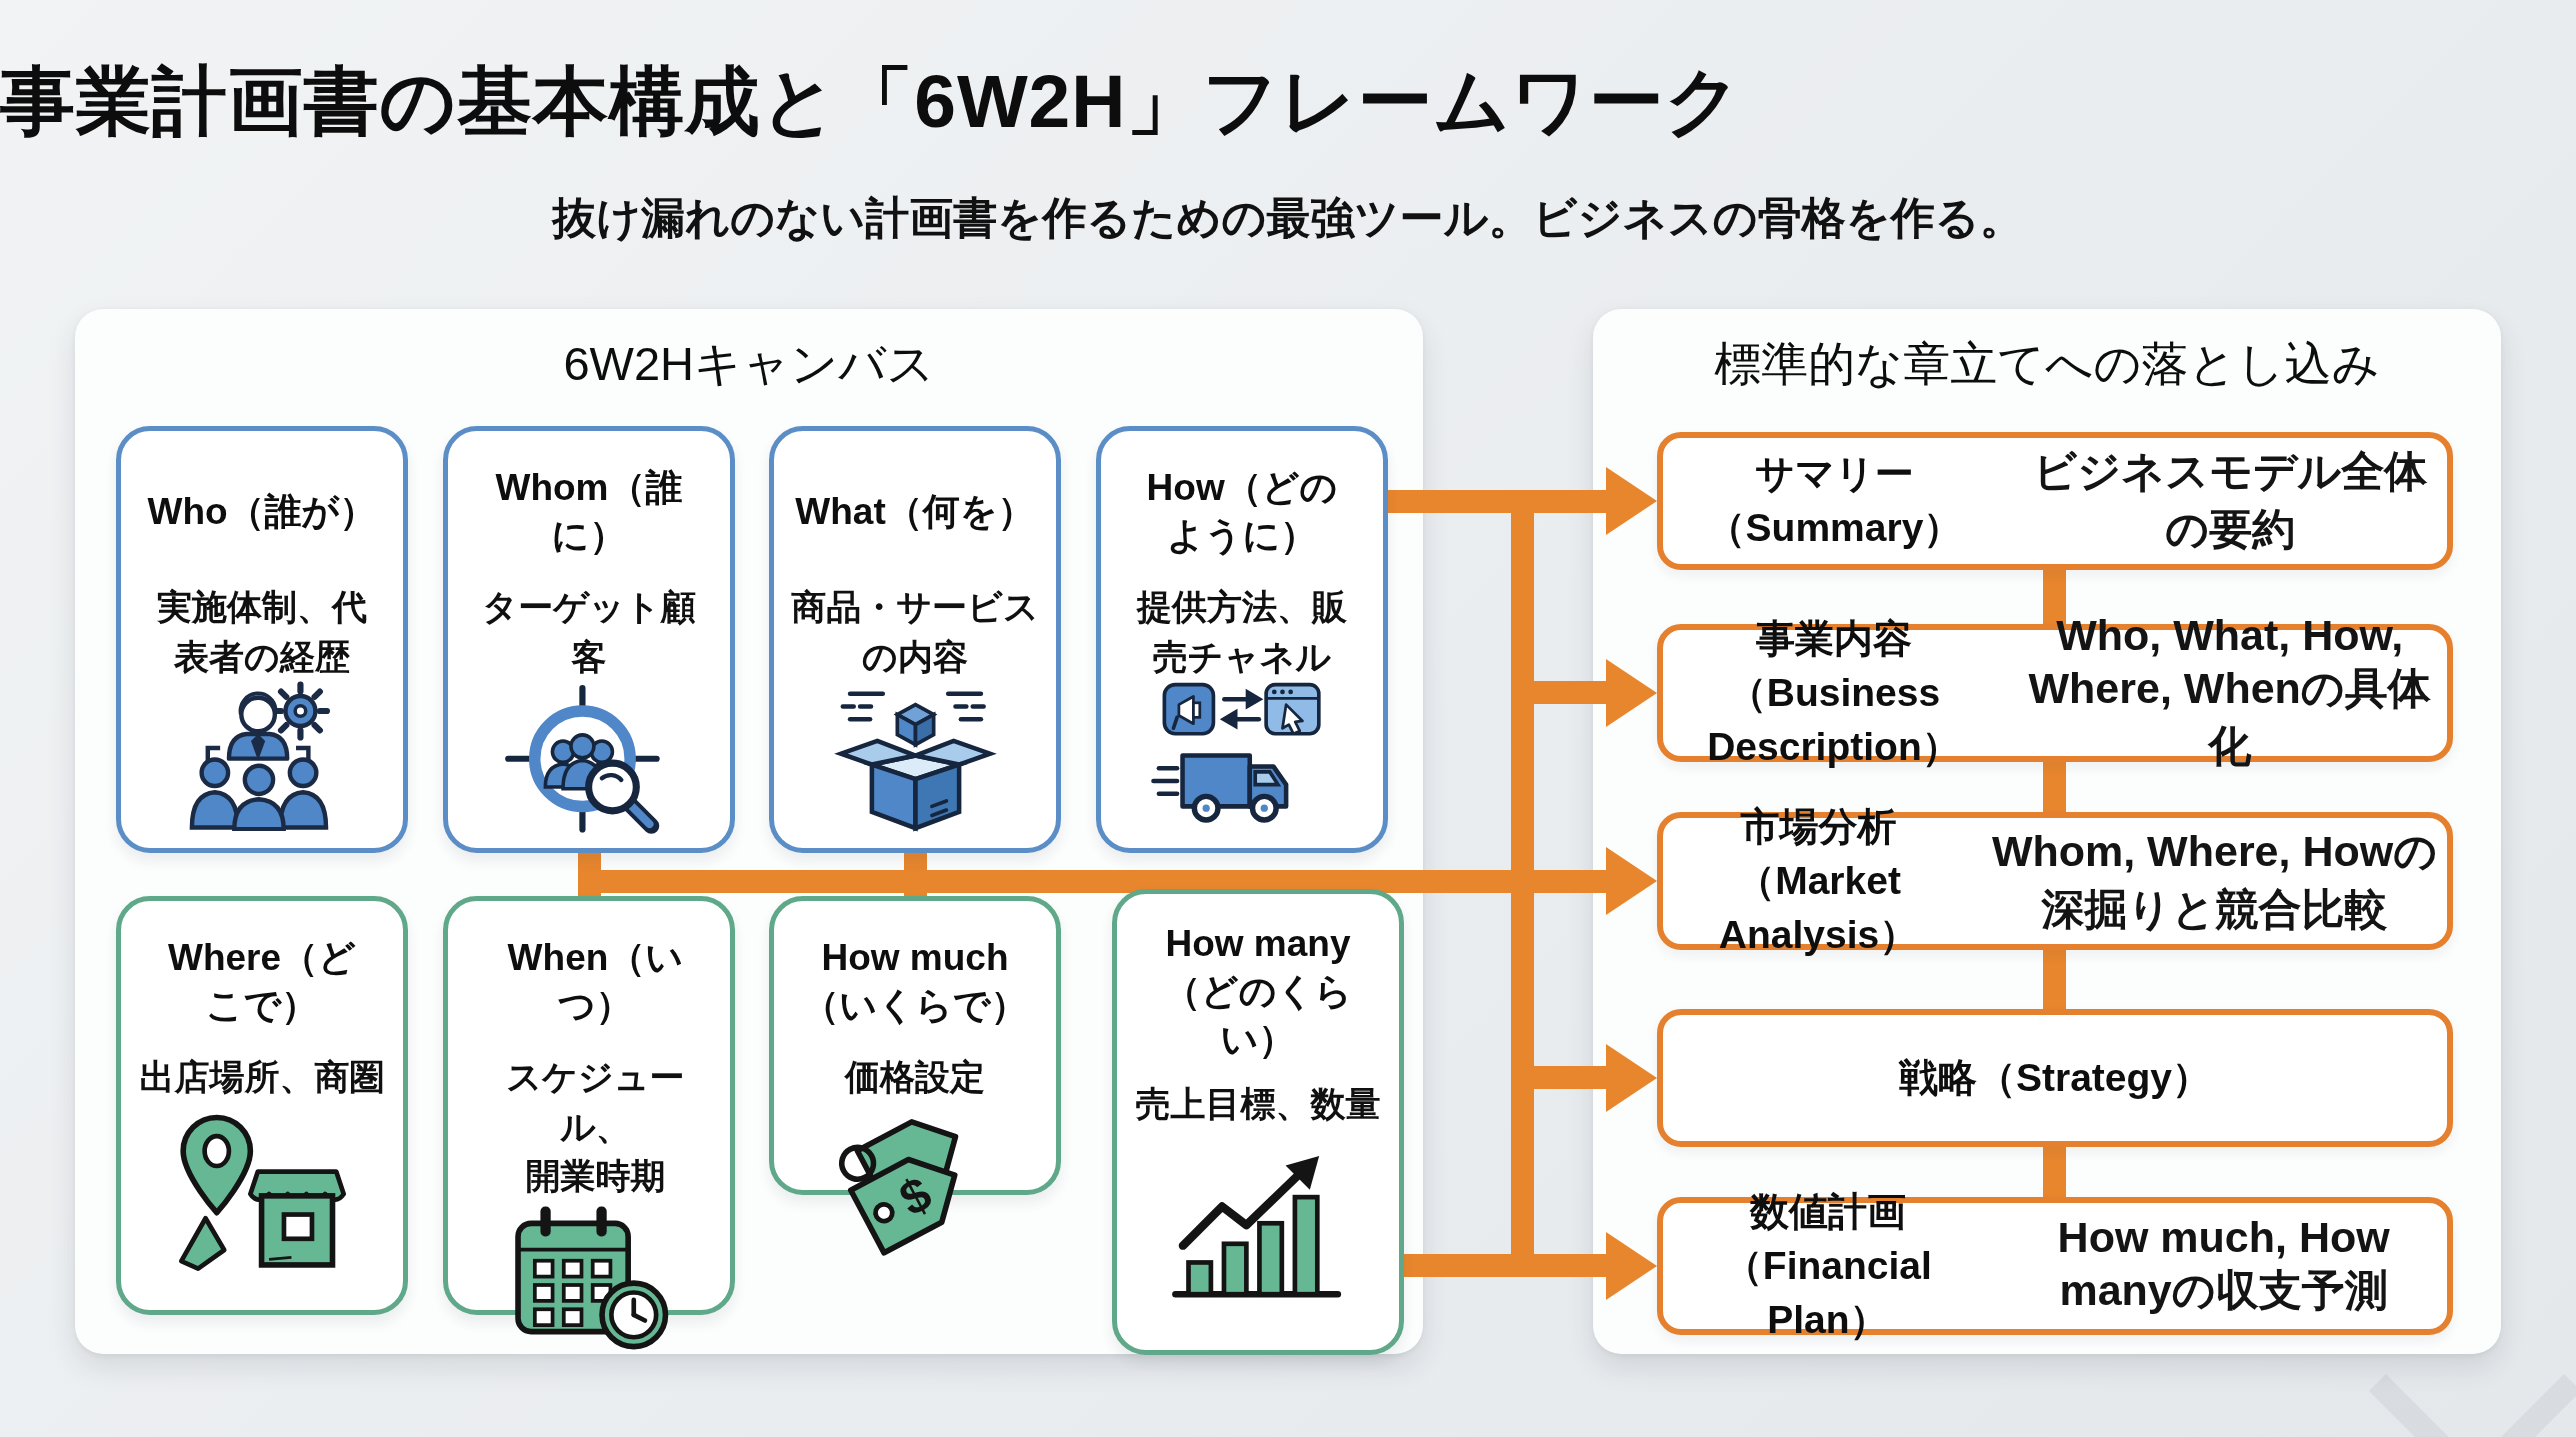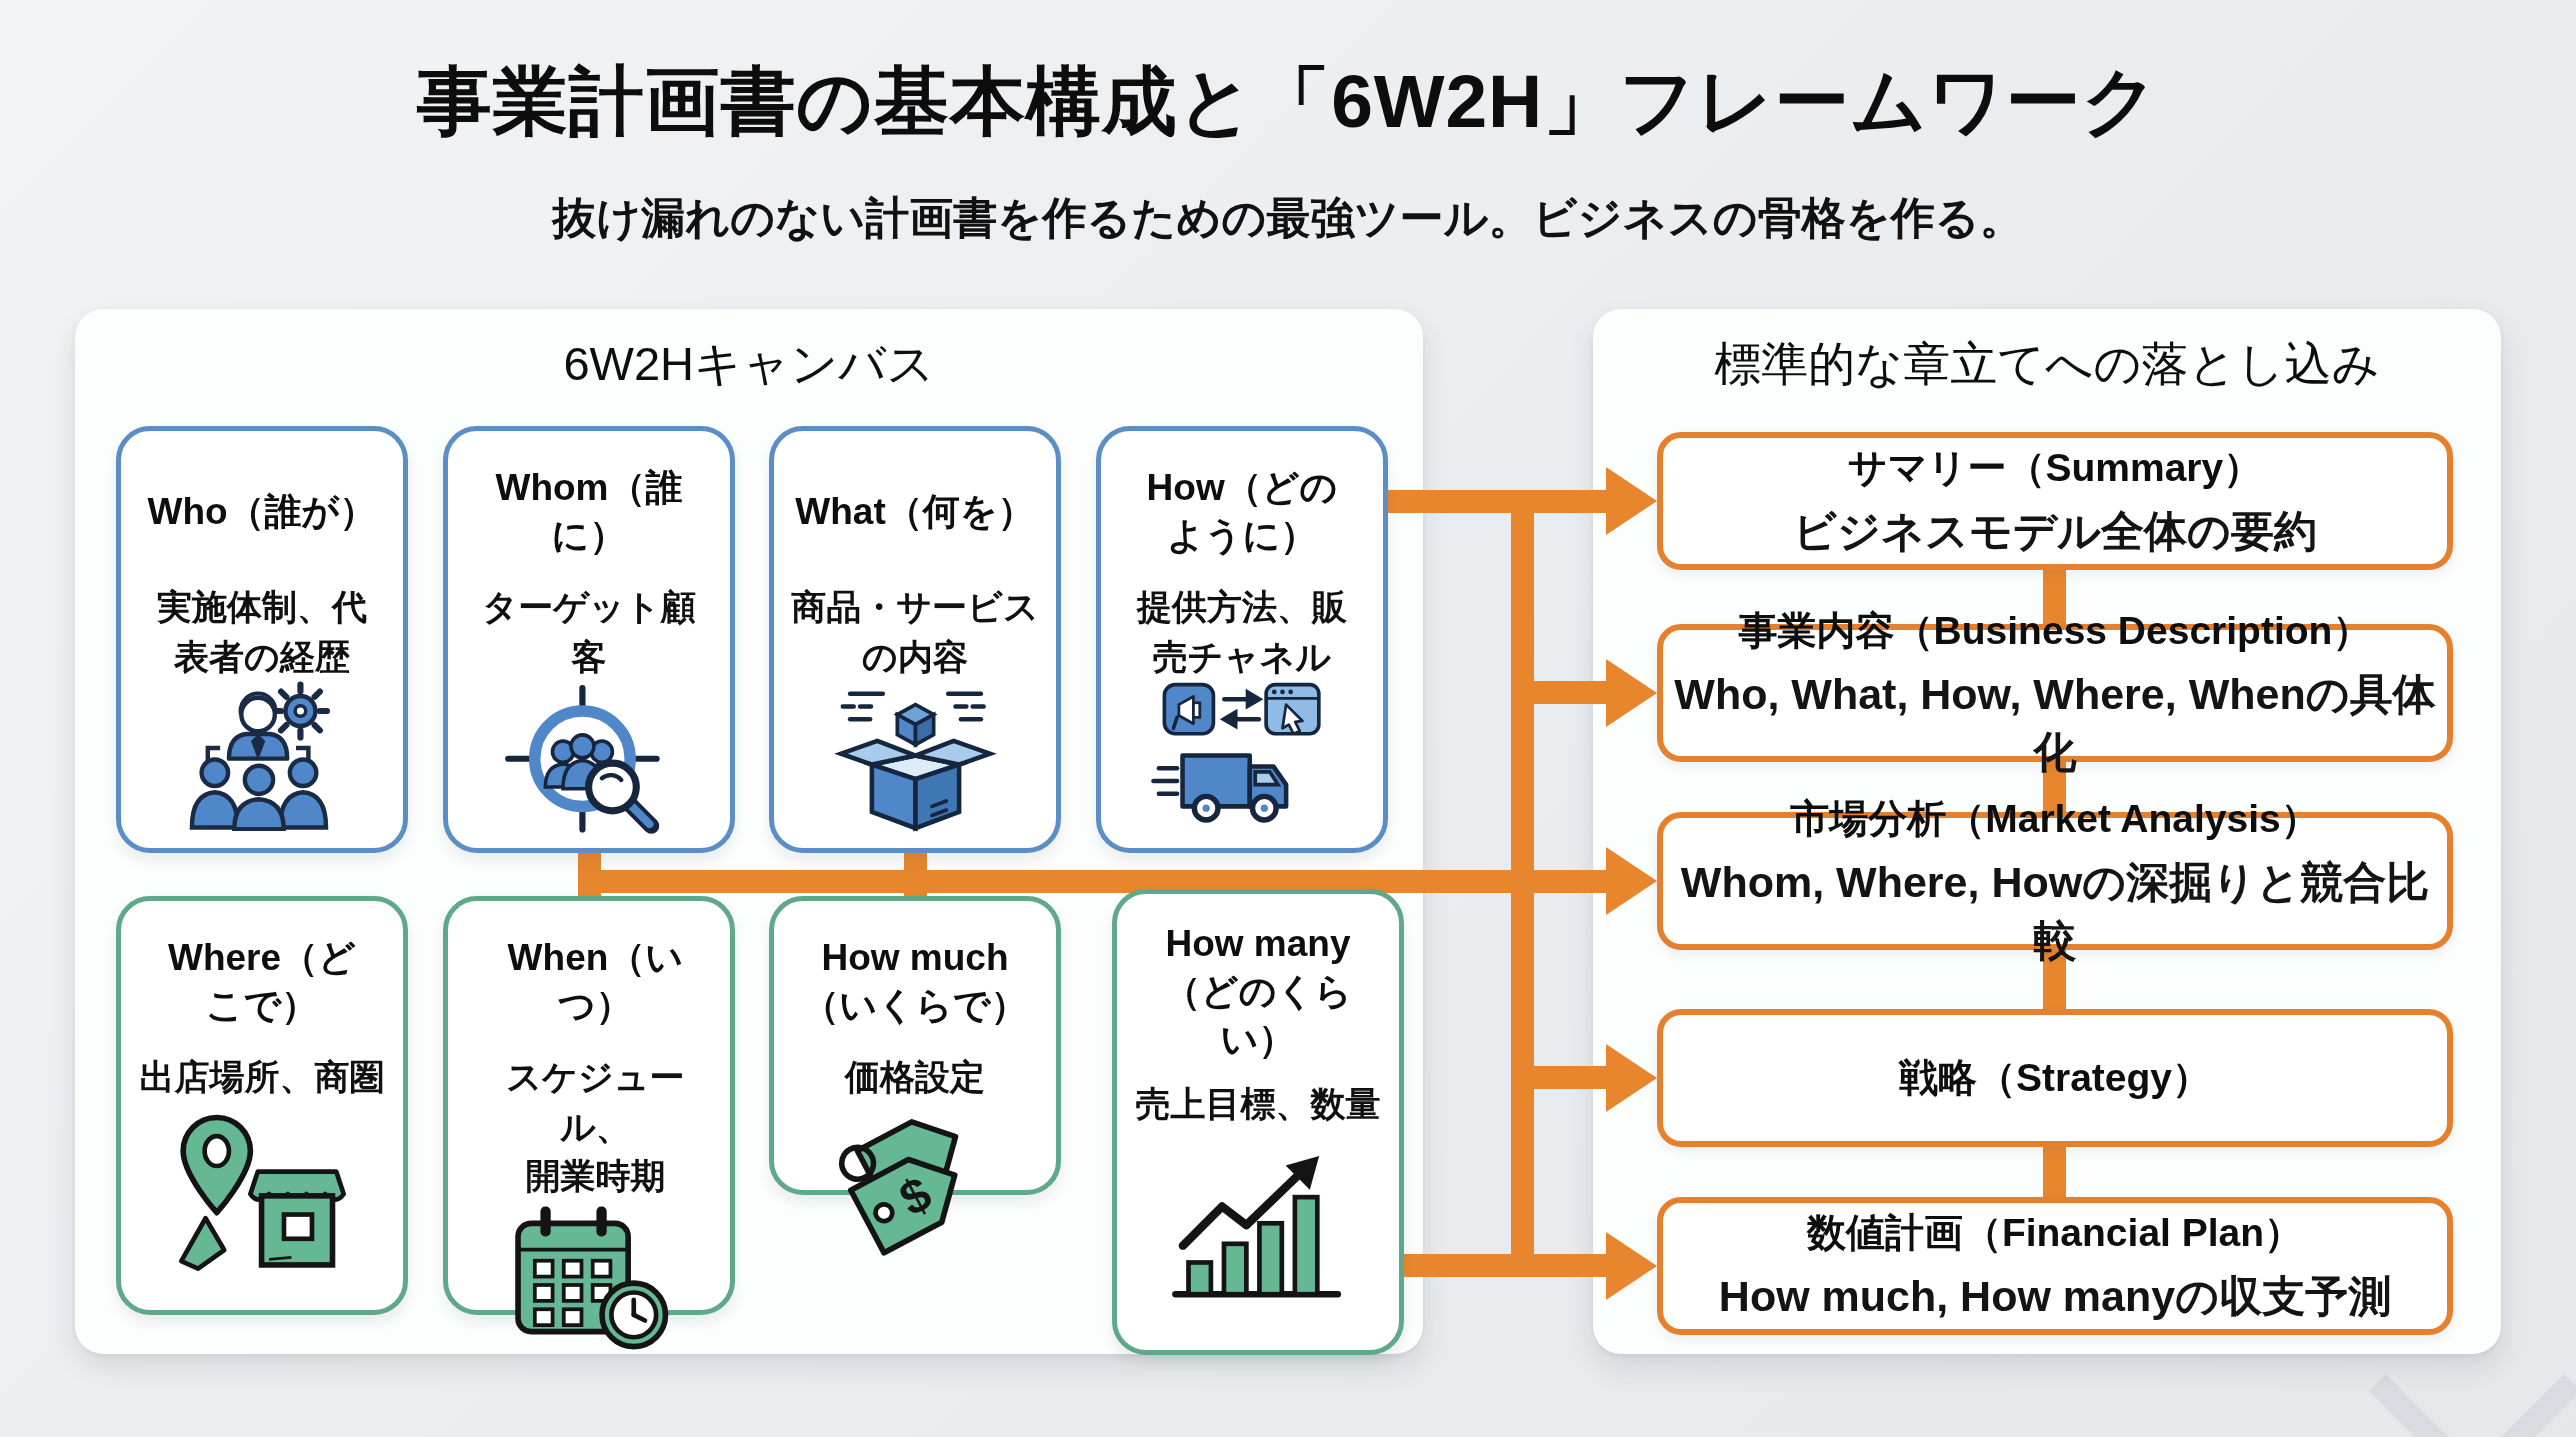--- a/index.html
+++ b/index.html
@@ -10,21 +10,21 @@
     overflow: hidden;
   }
   #canvas {
     position: relative;
     width: 2576px; height: 1438px;
     background: linear-gradient(135deg, #f1f3f4 0%, #eaedf0 55%, #e5e8eb 100%);
   }
   
   .main-title {
     position:absolute; top:52px; left:0; width:100%;
-    text-align:center; font-size:75px; font-weight:900; color:#0d0d0d;
+    font-size:75px; font-weight:900; color:#0d0d0d;
     letter-spacing:0.9px;
   }
   .main-subtitle {
     position:absolute; top:189px; left:0; width:100%;
     text-align:center; font-size:44px; font-weight:800; color:#111;
   }
   
   .panel {
     position:absolute; background:#fcfdfd; border-radius:28px;
     box-shadow: 0 13px 28px rgba(40,50,60,0.12), 0 1.9px 5.6px rgba(40,50,60,0.06);
@@ -60,21 +60,21 @@
   .card-desc {
     margin-top:15px; text-align:center;
     font-size:35px; font-weight:700; line-height:1.42; color:#101010;
   }
   .card-icon { flex:1; display:flex; align-items:center; justify-content:center; width:100%; }
   .card-icon svg { display:block; }
   
   .chapter {
     position:absolute; left:64px; width:796px; height:138px;
     background:#ffffff; border:6.6px solid #e5812e; border-radius:24px; z-index:3;
-    display:flex; flex-direction:column; align-items:center; justify-content:center;
+    display:flex; flex-direction:row; align-items:center; justify-content:center;
     gap:7.5px; box-shadow: 0 5.6px 11.2px rgba(40,50,60,0.06);
   }
   .chapter-title { font-size:39px; font-weight:800; color:#0e0e0e; text-align:center; }
   .chapter-desc  { font-size:43px; font-weight:600; color:#141414; text-align:center; }
   
   .watermark {
     position:absolute; right:26px; bottom:-28px; width:150px; height:150px;
     border-right:24px solid rgba(120,130,140,0.12);
     border-bottom:24px solid rgba(120,130,140,0.12);
     transform:rotate(45deg); z-index:0;

